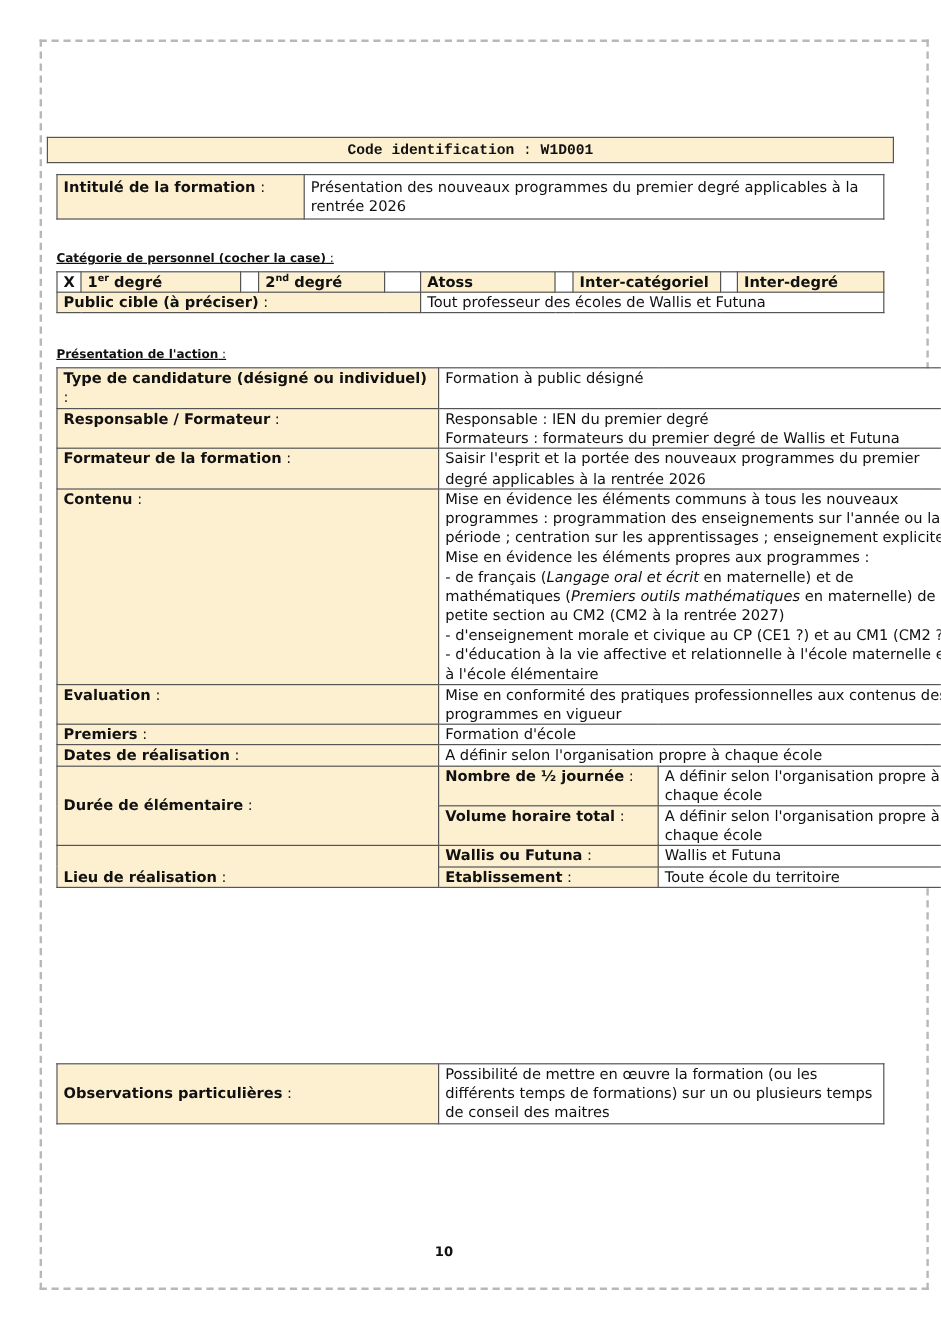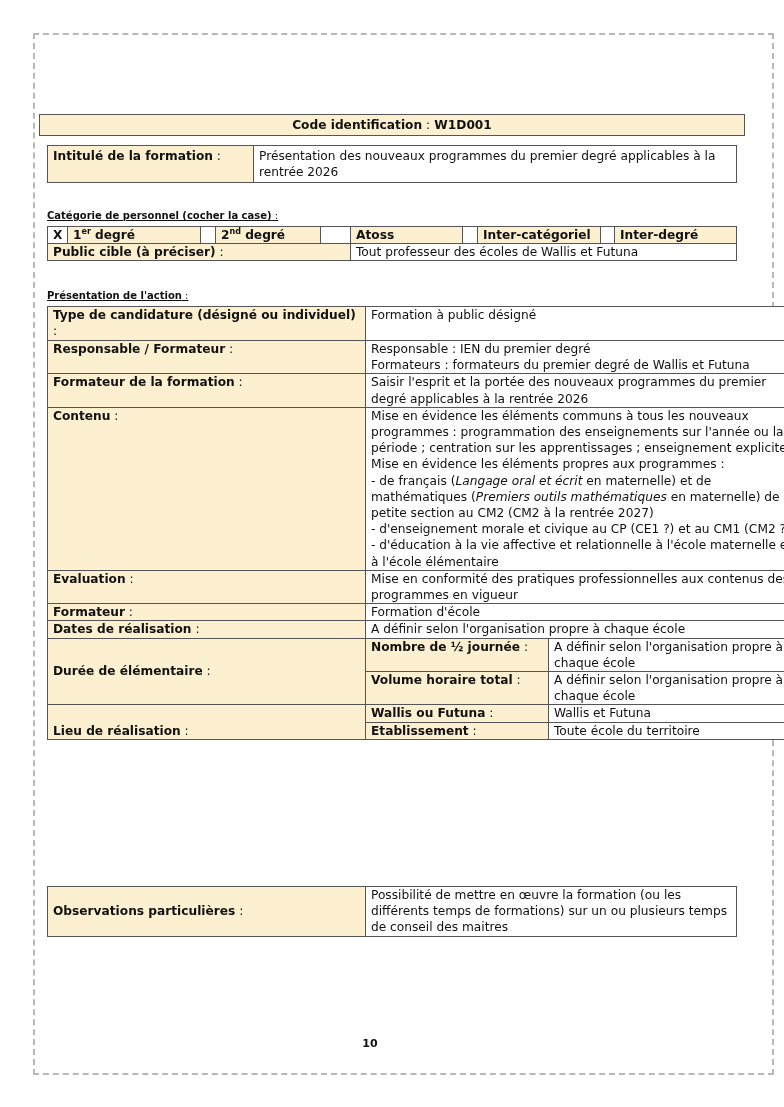--- a/index.html
+++ b/index.html
@@ -25,21 +25,21 @@
   .page-num { position: absolute; left: 0; width: 740px; top: 1037px; text-align: center; font-size: 11px; font-weight: bold; }
 </style>
 </head>
 <body>
 
 <div class="page-border"></div>
 
 <table class="abs" style="left:39px; top:114px; width:706px;">
   <tbody>
       <tr>
-    <td class="cream center bold" style="height:20px; line-height:20px;">
+    <td class="cream center bold" style="height:20px; line-height:20px;font-family:Liberation Mono, monospace;">
       <span>Code identification</span><span class="lbl-colon"> :</span> <span>W1D001</span>
     </td>
   </tr>
 </tbody>
   </table>
 
 <table class="abs" style="left:47px; top:145px; width:690px;">
   <colgroup>
       <col style="width:206px">
       <col>
@@ -123,21 +123,21 @@
       <div><span>- de français (</span><i>Langage oral et écrit</i><span> en maternelle) et de mathématiques (</span><i>Premiers outils mathématiques</i><span> en maternelle) de la petite section au CM2 (CM2 à la rentrée 2027)</span></div>
       <div>- d'enseignement morale et civique au CP (CE1 ?) et au CM1 (CM2 ?)</div>
       <div>- d'éducation à la vie affective et relationnelle à l'école maternelle et à l'école élémentaire</div>
     </td>
   </tr>
   <tr>
     <td class="cream bold"><span>Evaluation</span><span class="lbl-colon"> :</span></td>
     <td colspan="2" class="white">Mise en conformité des pratiques professionnelles aux contenus des programmes en vigueur</td>
   </tr>
   <tr>
-    <td class="cream bold"><span>Formateur</span><span class="lbl-colon"> :</span></td>
+    <td class="cream bold"><span>Premiers</span><span class="lbl-colon"> :</span></td>
     <td colspan="2" class="white">Formation d'école</td>
   </tr>
   <tr>
     <td class="cream bold"><span>Dates de réalisation</span><span class="lbl-colon"> :</span></td>
     <td colspan="2" class="white">A définir selon l'organisation propre à chaque école</td>
   </tr>
   <tr>
     <td rowspan="2" class="cream bold vmid"><span>Durée de élémentaire</span><span class="lbl-colon"> :</span></td>
     <td class="cream bold"><span>Nombre de ½ journée</span><span class="lbl-colon"> :</span></td>
     <td class="white">A définir selon l'organisation propre à chaque école</td>

